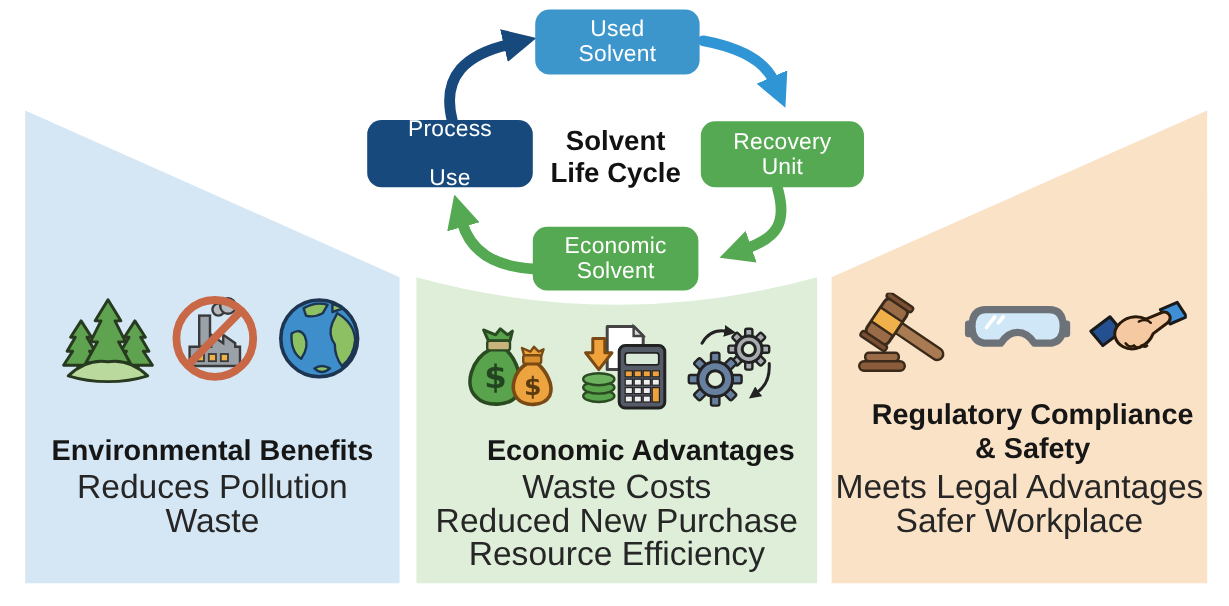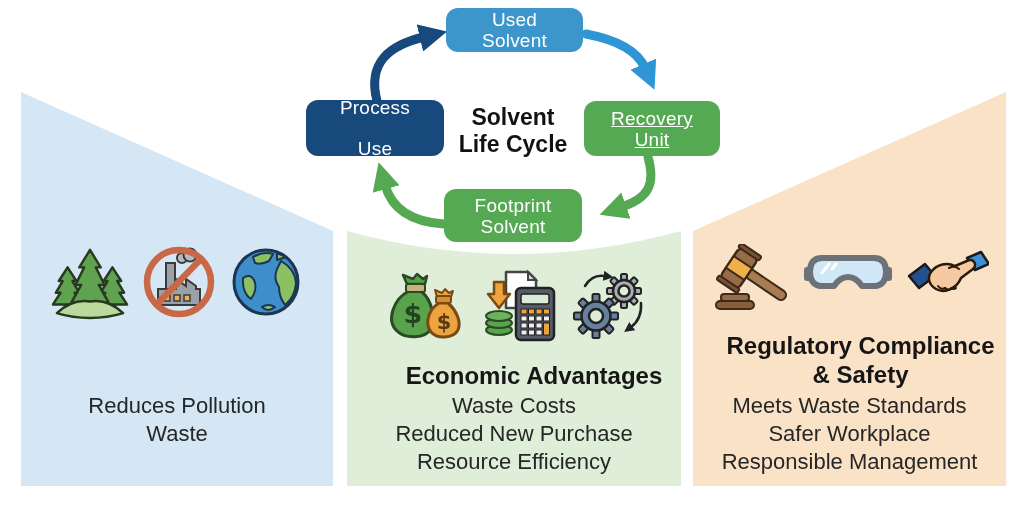--- a/index.html
+++ b/index.html
@@ -14,23 +14,23 @@
 
   
   .cycle-node{
     position:absolute;border-radius:12px;display:flex;flex-direction:column;
     align-items:center;justify-content:center;color:#ffffff;font-size:19px;
     line-height:21px;text-align:center;letter-spacing:.2px;
   }
   .node-blue{background:#3d96cb;}
   .node-navy{background:#17497c;gap:20px;}
   .node-green{background:#55a952;}
-  #node-used{left:446px;top:8px;width:137px;height:44px;}
+  #node-used{left:446px;top:8px;width:137px;height:54px;}
   #node-process{left:306px;top:100px;width:138px;height:56px;}
-  #node-recovery{left:584px;top:101px;width:136px;height:55px;text-decoration:underline;}
+  #node-recovery{left:584px;top:101px;width:136px;height:55px;}
   #node-purified{left:444px;top:189px;width:138px;height:53px;}
 
   .center-title{
     position:absolute;left:428px;top:104px;width:170px;text-align:center;
     font-weight:bold;font-size:23px;line-height:27px;color:#121212;
   }
 
   
   .panel-content{position:absolute;top:0;height:505px;}
   #panel-env{left:21px;width:312px;}
@@ -40,21 +40,21 @@
     align-items:center;gap:13px;}
   #panel-env .icon-row{top:244px;}
   #panel-eco .icon-row{top:268px;}
   #panel-reg .icon-row{top:244px;}
   .panel-title{position:absolute;left:0;right:0;text-align:center;font-weight:bold;
     font-size:24px;line-height:29px;color:#161616;}
   #panel-env .panel-title{top:361px;}
   #panel-eco .panel-title{top:361px;padding-left:40px;}
   #panel-reg .panel-title{top:331px;padding-left:22px;}
   .panel-items{position:absolute;left:0;right:0;top:392px;text-align:center;
-    font-size:22px;line-height:28px;color:#262626;}
+    font-size:28px;line-height:28px;color:#262626;}
 </style>
 </head>
 <body>
 
 <div id="stage">
 
   <svg class="abs" style="left:0;top:0" width="1024" height="505" viewBox="0 0 1024 505">
     <defs>
       <marker id="ah-navy" viewBox="0 0 10 10" refX="1.5" refY="5" markerWidth="3.1" markerHeight="3.1" orient="auto">
         <path d="M0 0 L10 5 L0 10 Z" fill="#17497c"></path>
@@ -83,21 +83,21 @@
   </div>
   <div class="cycle-node node-navy" id="node-process">
     <span>Process</span>
     <span>Use</span>
   </div>
   <div class="cycle-node node-green" id="node-recovery">
     <span>Recovery</span>
     <span>Unit</span>
   </div>
   <div class="cycle-node node-green" id="node-purified">
-    <span>Footprint</span>
+    <span>Economic</span>
     <span>Solvent</span>
   </div>
 
   <div class="center-title">
     <div>Solvent</div>
     <div>Life Cycle</div>
   </div>
 
   <div class="panel-content" id="panel-env">
     <div class="icon-row">
@@ -132,20 +132,21 @@
         <circle cx="37" cy="37" r="32" fill="#3e8ecb" stroke="#1d3550" stroke-width="3"></circle>
         <g fill="#8cc063" stroke="#1d3550" stroke-width="2" stroke-linejoin="round">
           <path d="M24 12 Q34 6 44 9 L40 16 Q32 20 26 18 Z"></path>
           <path d="M48 8 L57 12 L48 15 Z"></path>
           <path d="M52 16 Q66 24 67 38 Q66 52 56 60 Q50 52 50 42 Q44 34 48 24 Z"></path>
           <path d="M14 33 Q21 28 25 35 Q29 44 22 54 Q13 48 14 33 Z"></path>
           <path d="M33 62 Q39 58 46 62 Q39 68 33 62 Z"></path>
         </g>
       </svg>
     </div>
+    <div class="panel-title">Environmental Benefits</div>
     <div class="panel-items">
       <div>Reduces Pollution</div>
       <div>Waste</div>
     </div>
   </div>
 
   <div class="panel-content" id="panel-eco">
     <div class="icon-row">
 
       <svg width="84" height="72" viewBox="0 0 84 72">
@@ -269,19 +270,18 @@
           <path d="M46 39 q3 2 5 0"></path>
           <path d="M44 19 q6 -3 10 1"></path>
         </g>
       </svg>
     </div>
     <div class="panel-title">
       <div>Regulatory Compliance</div>
       <div>&amp; Safety</div>
     </div>
     <div class="panel-items">
-      <div>Meets Waste Standards</div>
+      <div>Meets Legal Advantages</div>
       <div>Safer Workplace</div>
-      <div>Responsible Management</div>
     </div>
   </div>
 
 </div>
 
 </body></html>

